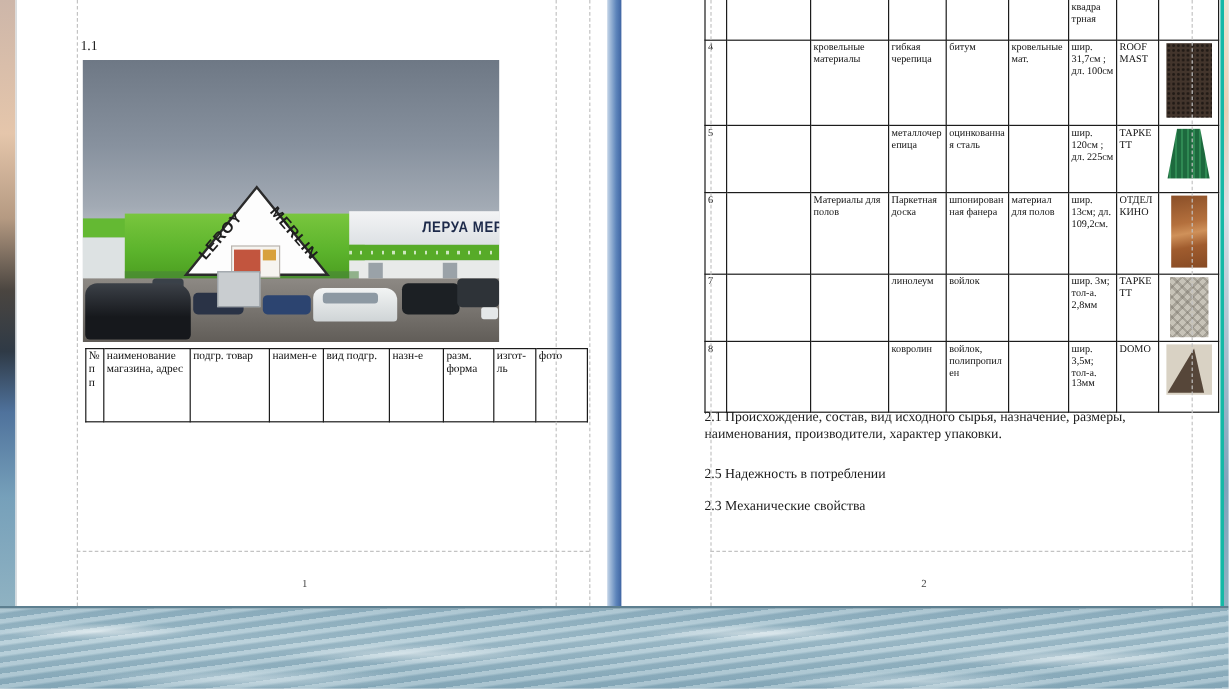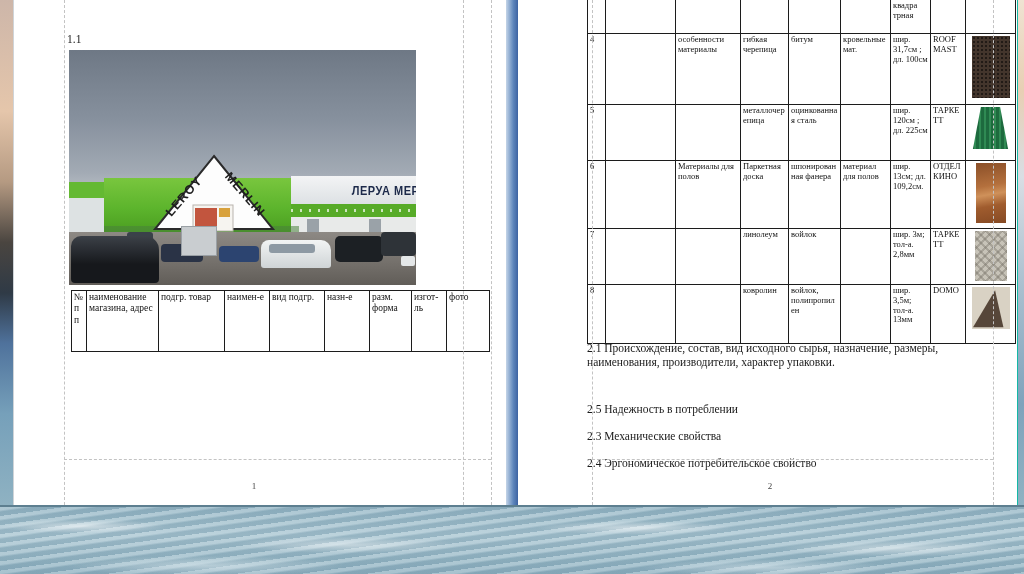--- a/index.html
+++ b/index.html
@@ -17,21 +17,21 @@
       radial-gradient(ellipse 160px 12px at 34% 55%, rgba(255,255,255,.45), transparent 70%),
       radial-gradient(ellipse 140px 10px at 62% 30%, rgba(255,255,255,.5), transparent 70%),
       radial-gradient(ellipse 170px 12px at 88% 60%, rgba(255,255,255,.45), transparent 70%),
       radial-gradient(ellipse 200px 14px at 20% 85%, rgba(230,240,244,.5), transparent 70%),
       radial-gradient(ellipse 180px 12px at 75% 88%, rgba(230,240,244,.5), transparent 70%),
       repeating-linear-gradient(172deg, rgba(255,255,255,.22) 0 3px, rgba(90,125,145,.22) 5px 9px),
       linear-gradient(180deg,#96b7c6 0%,#a9c6d2 40%,#8db0c0 100%);}
   
   .page{position:absolute;top:0;height:505px;background:#ffffff;}
   #page1{left:13px;width:492px;border-left:1px solid #cfd4d8;}
-  #page2{left:518px;width:499px;border-right:1px solid #14b8a6;}
+  #page2{left:518px;width:499px;border-right:3px solid #14b8a6;}
   .divider{position:absolute;left:505px;top:0;width:13px;height:505px;
     background:linear-gradient(90deg,#d4e0ee 0%,#9ab5d6 30%,#5d85bb 65%,#3d63a2 100%);}
   .guide-v{position:absolute;top:0;bottom:0;width:0;border-left:1px dashed #c3c3c3;z-index:6;pointer-events:none;}
   .guide-h{position:absolute;height:0;border-top:1px dashed #c3c3c3;z-index:6;pointer-events:none;}
   .pagenum{position:absolute;top:481px;width:24px;text-align:center;font-size:9px;color:#444;}
   
   .qtext{position:absolute;left:53px;top:3px;width:402px;margin:0;font-size:11.5px;color:#1a1a1a;}
   .itemnum{position:absolute;left:53px;top:33px;font-size:11.5px;color:#1a1a1a;}
   
   .photo{position:absolute;left:55px;top:50px;width:347px;height:235px;overflow:hidden;
@@ -70,21 +70,21 @@
     clip-path:polygon(26% 0,74% 0,94% 100%,6% 100%);}
   .ph-parquet{width:30px;height:60px;
     background:linear-gradient(170deg,#8a4f28 0%,#b4703d 38%,#cf915a 52%,#a05c2e 70%,#864a24 100%);}
   .ph-lino{width:32px;height:50px;background-color:#c7c3b8;
     background-image:repeating-linear-gradient(135deg,rgba(110,105,95,.35) 0 2px,transparent 2px 6px),
                      repeating-linear-gradient(45deg,rgba(110,105,95,.35) 0 2px,transparent 2px 6px);}
   .ph-carpet{position:relative;width:38px;height:42px;background:#d9d2c4;overflow:hidden;}
   .ph-carpet .fold{position:absolute;inset:0;background:#564639;clip-path:polygon(4% 96%,62% 8%,84% 96%);}
   .notes{position:absolute;left:69px;top:341px;width:412px;}
   .notes p{margin:0 0 13px 0;font-size:11.5px;line-height:14px;color:#1a1a1a;}
-  .notes p:first-child{margin-bottom:33px;}
+  .notes p:first-child{margin-bottom:19px;}
 </style>
 </head>
 <body>
 
 <div id="stage">
 
   <div class="bg-left"></div>
   <div class="bg-right"></div>
   <div class="bg-sea"></div>
   <div class="divider"></div>
@@ -188,21 +188,21 @@
         <td></td>
             <td></td>
             <td></td>
         <td>квадра трная</td>
         <td></td>
             <td></td>
       </tr>
       <tr>
         <td style="height:68px">4</td>
         <td></td>
-        <td>особенности материалы</td>
+        <td>кровельные материалы</td>
         <td>гибкая черепица</td>
         <td>битум</td>
         <td>кровельные мат.</td>
         <td>шир. 31,7см ; дл. 100см</td>
         <td>ROOFMAST</td>
         <td>
               <div class="ph ph-bitumen"></div>
             </td>
       </tr>
       <tr>
@@ -259,19 +259,18 @@
               </div>
             </td>
       </tr>
     </tbody>
       </table>
 
     <div class="notes">
       <p>2.1 Происхождение, состав, вид исходного сырья, назначение, размеры, наименования, производители, характер упаковки.</p>
       <p>2.5 Надежность в потреблении</p>
       <p>2.3 Механические свойства</p>
-      <p>2.4 Эргономическое потребительское свойство</p>
     </div>
 
     <div class="pagenum" style="left:240px">2</div>
   </section>
 
 </div>
 
 </body></html>

